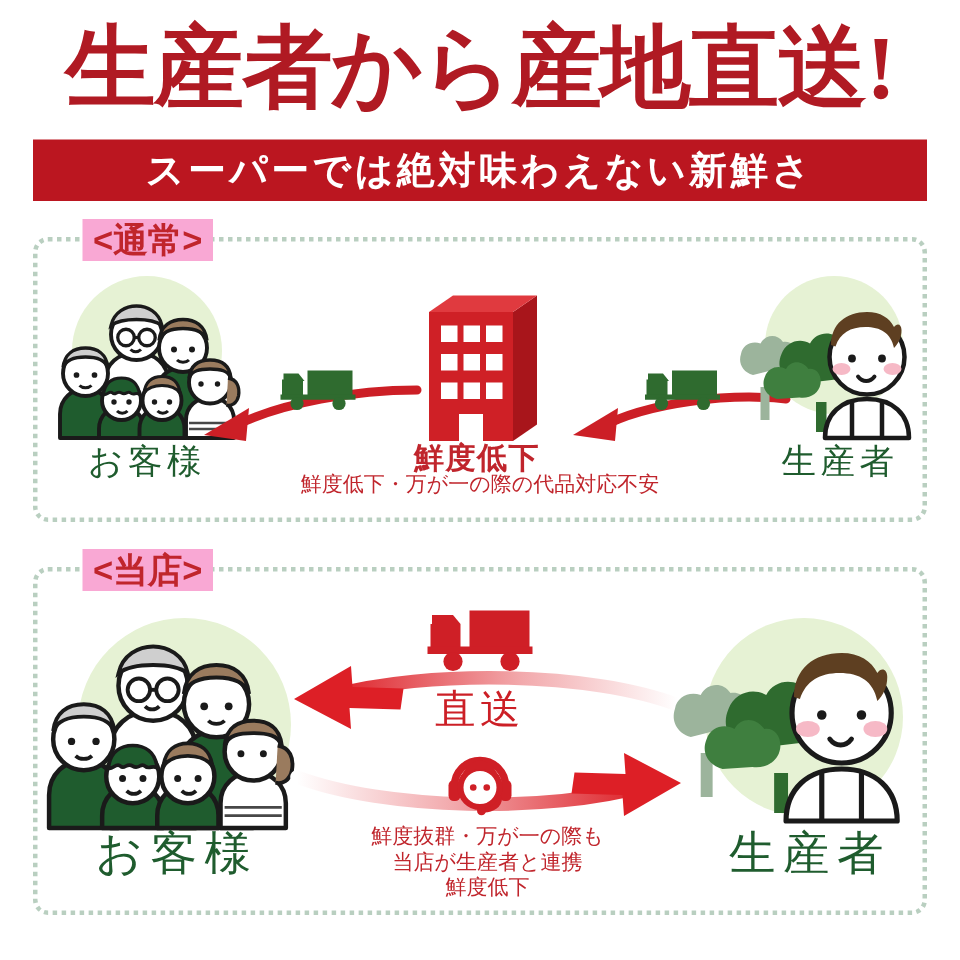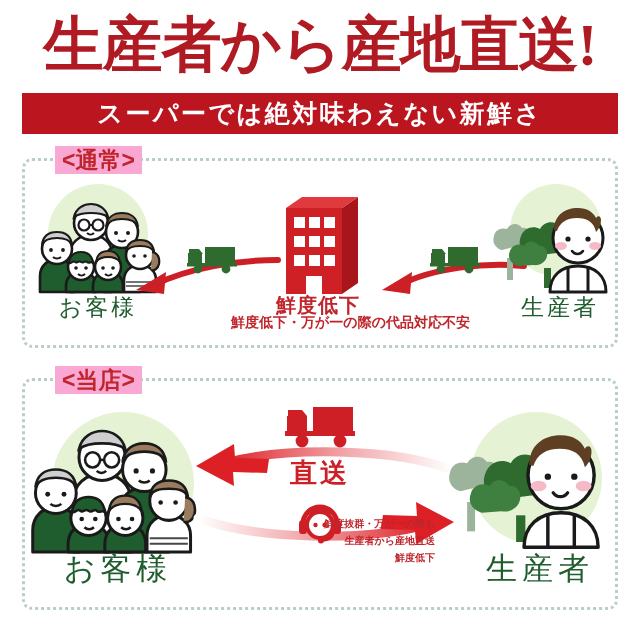--- a/index.html
+++ b/index.html
@@ -61,27 +61,27 @@
     position:absolute;text-align:center;white-space:nowrap;
     color:#1f5c2e;font-weight:400;
     font-family:"Liberation Sans","DejaVu Sans",sans-serif;
   }
   .red-label{
     position:absolute;text-align:center;white-space:nowrap;
     color:#c0252c;font-weight:700;
     font-family:"Liberation Sans","DejaVu Sans",sans-serif;
   }
   .red-caption{
-    position:absolute;text-align:right;
-    color:#c0252c;font-weight:700;
+    position:absolute;text-align:center;
+    color:#c0252c;font-weight:400;
     font-family:"Liberation Sans","DejaVu Sans",sans-serif;
   }
   .ship-label{
     position:absolute;text-align:center;white-space:nowrap;
-    color:#cc1f26;font-weight:700;
+    color:#cc1f26;font-weight:400;
     font-family:"Liberation Sans","DejaVu Sans",sans-serif;
   }
 
   svg{display:block;overflow:visible;}
   .abs{position:absolute;}
 </style>
 </head>
 <body>
 
 <div id="root">
@@ -384,23 +384,23 @@
       <path d="M11 16c2-8 8-11 12-11s10 3 12 11c-3-4-7-5-12-5s-9 1-12 5z" fill="#cf1f26"></path>
       <g fill="#cf1f26">
           <circle cx="18.5" cy="23" r="2.2"></circle>
           <circle cx="27.5" cy="23" r="2.2"></circle>
         </g>
       <path d="M36 30c0 5-5 8-10 8" fill="none" stroke="#cf1f26" stroke-width="3.4" stroke-linecap="round"></path>
       <circle cx="24" cy="38.5" r="3" fill="#cf1f26"></circle>
     </svg>
   </div>
 
-  <div class="red-caption" style="left:215px;top:515px;width:220px;font-size:10px;line-height:17px;">
+  <div class="red-caption" style="left:215px;top:549px;width:220px;font-size:14px;line-height:17px;">
     <div>鮮度抜群・万が一の際も</div>
-    <div>生産者から産地直送</div>
+    <div>当店が生産者と連携</div>
     <div>鮮度低下</div>
   </div>
 
   <div class="halo abs" style="left:470px;top:412px;width:132px;height:132px;"></div>
   <div class="abs" style="left:442px;top:422px;width:172px;height:128px;">
     <svg width="172" height="128" viewBox="0 0 130 96" preserveAspectRatio="none">
       <g fill="#9cb49c">
         <path d="M14 52c-7-2-10-8-8-14 1-6 7-9 13-7 3-6 11-7 15-1 6-1 10 4 9 10s-7 9-13 8z"></path>
         <rect x="19" y="60" width="6" height="22"></rect>
       </g>

